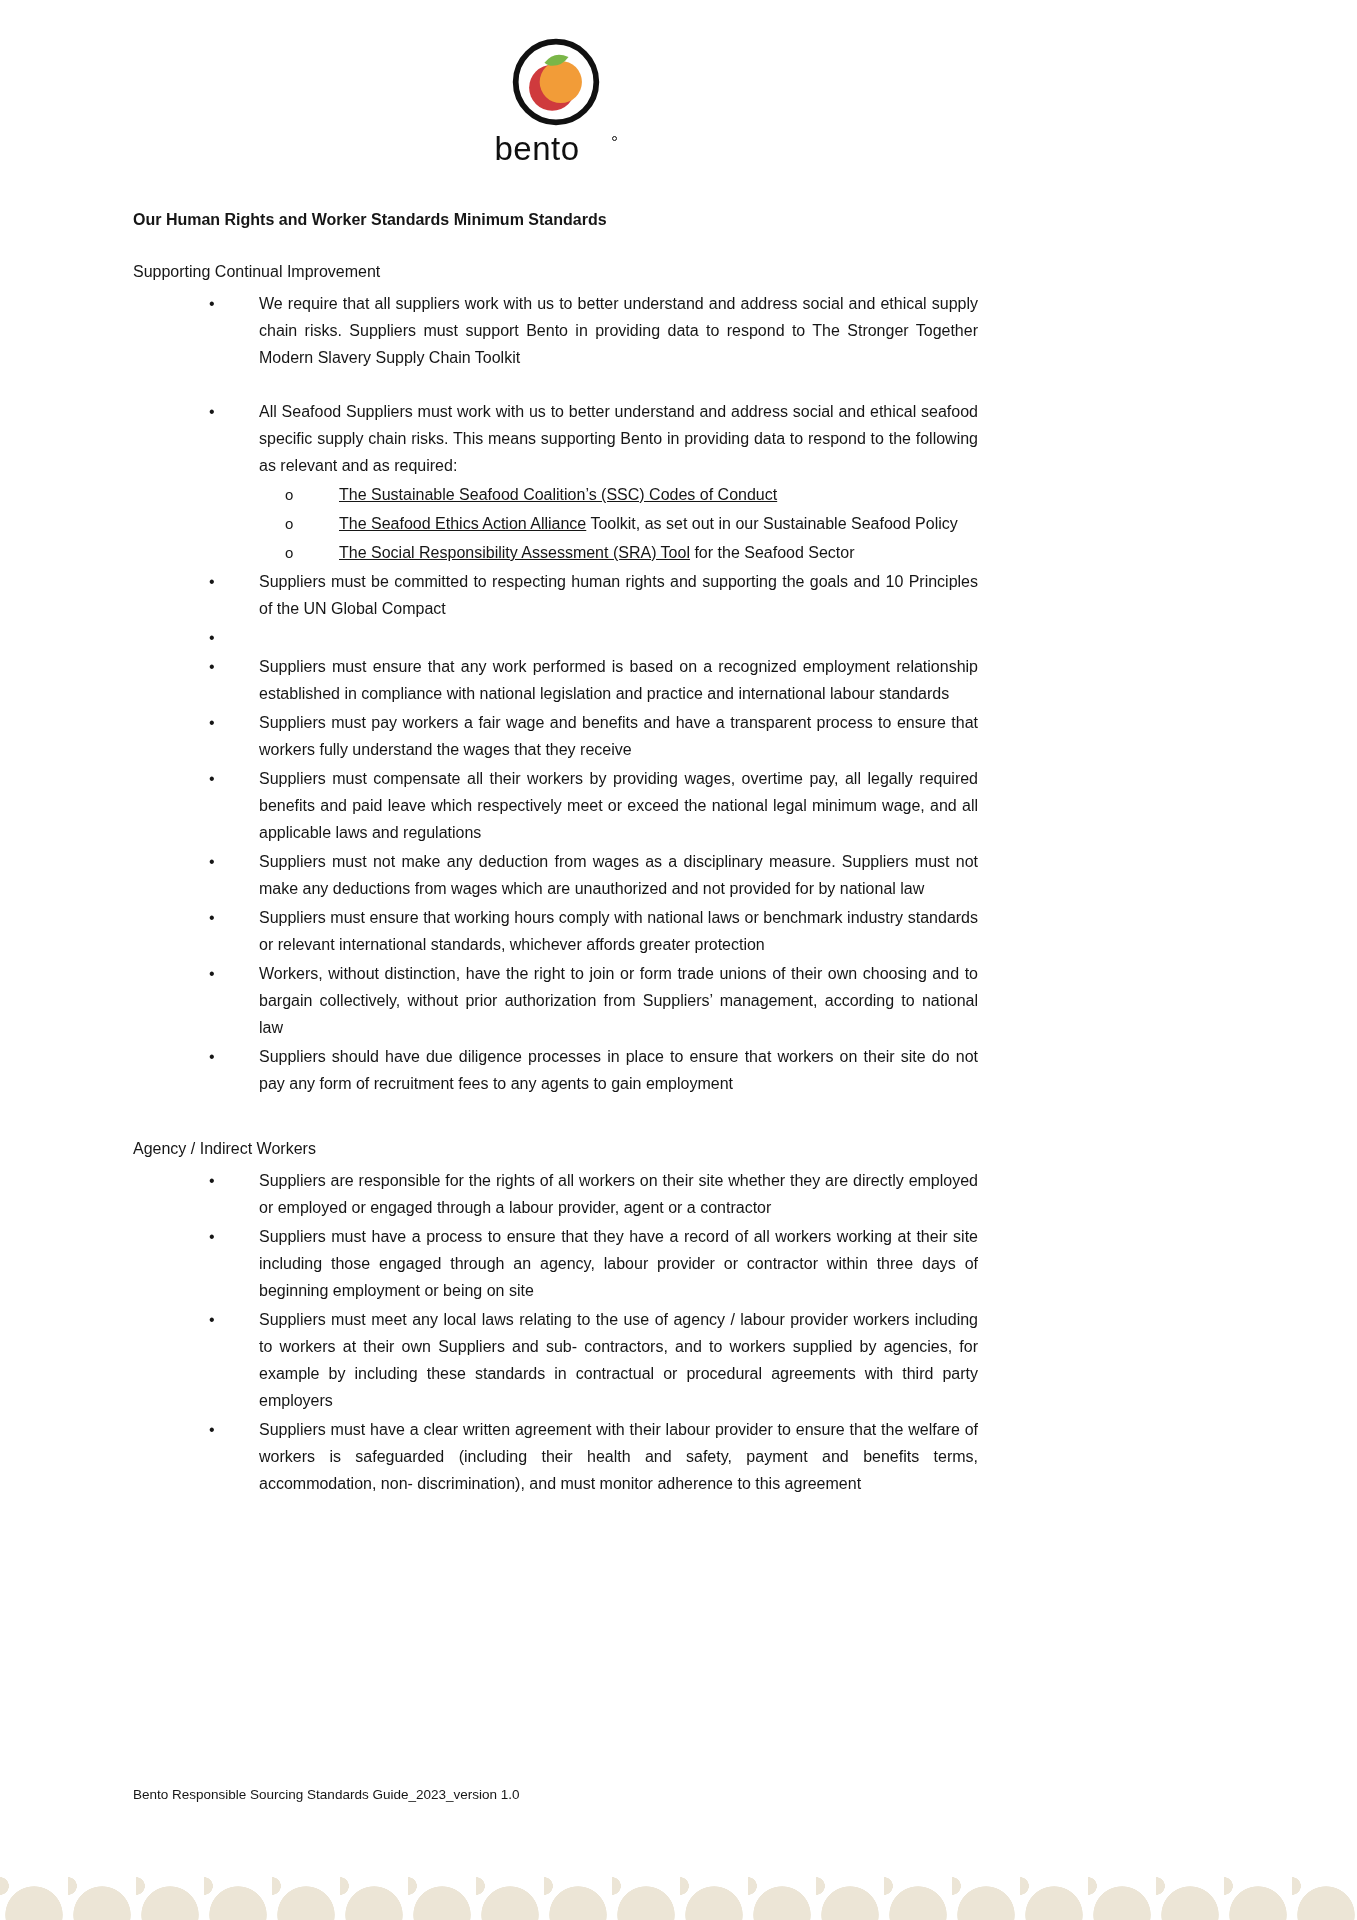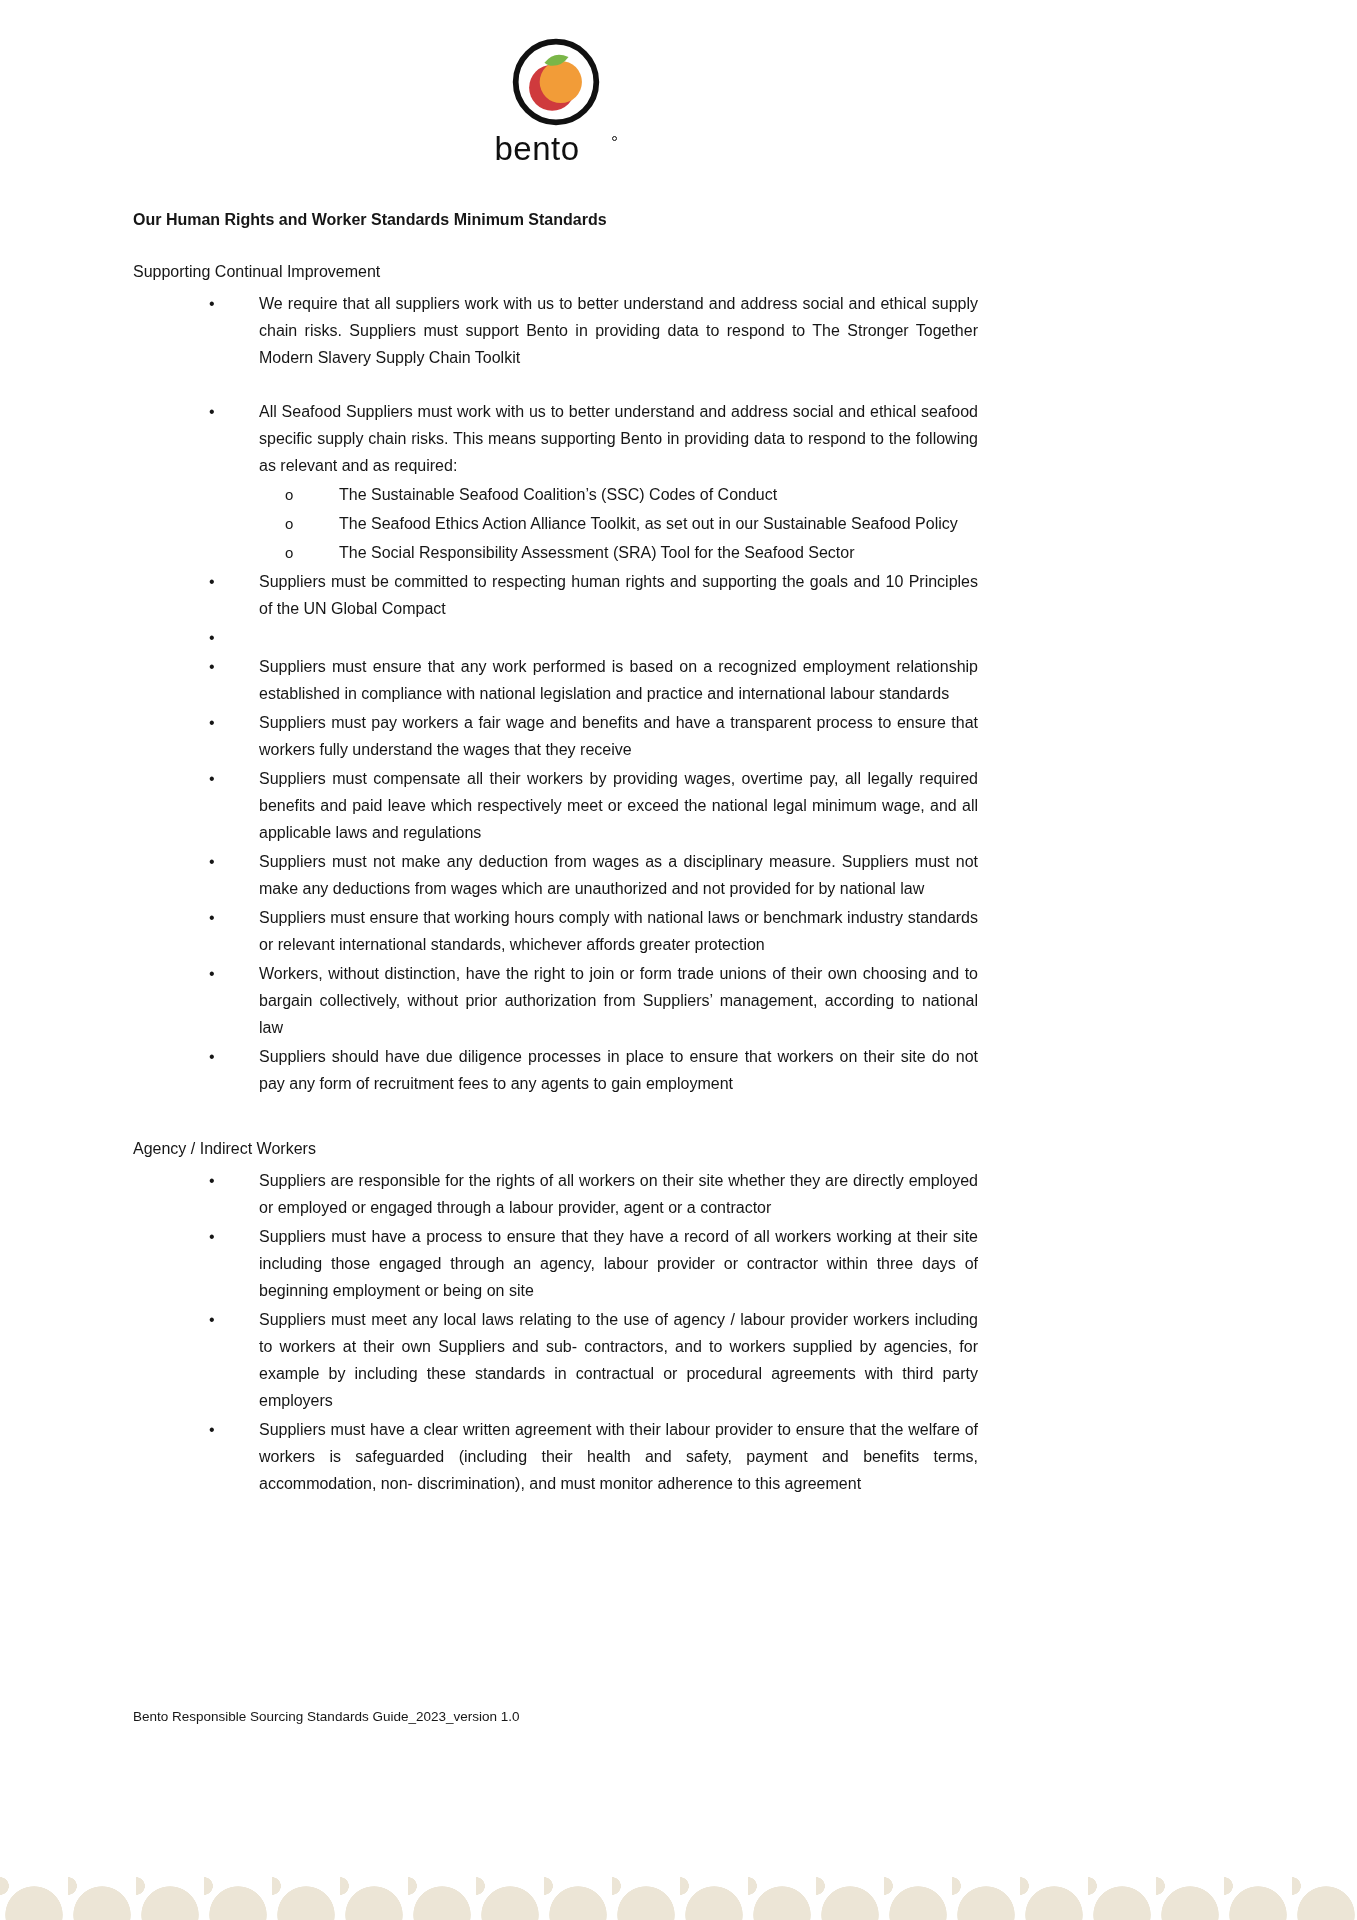--- a/index.html
+++ b/index.html
@@ -44,26 +44,26 @@
   .section-heading { margin: 38px 0 5px 0; }
   .section.first .section-heading { margin-top: 25px; }
   .items { margin: 0; padding: 0; }
   .item { display: flex; margin: 0 0 2px 0; }
   .item.l1 { padding-left: 76px; }
   .item.l1 > .marker { width: 34px; }
   .item.l2 { padding-left: 152px; }
   .item.l2 > .marker { width: 38px; font-size: 15px; }
   .marker { flex: none; }
   .text { flex: 1; text-align: justify; margin-left: 16px; }
-  .link { }
+  .link { text-decoration: underline; }
   .gap-after { margin-bottom: 27px; }
   .doc-footer {
     position: absolute;
     left: 133px;
-    top: 1708px;
+    top: 1786px;
     font-size: 13.5px;
     line-height: 17px;
     color: #161616;
   }
   .scallop {
     position: absolute;
     left: 0; right: 0; bottom: 0;
     height: 80px;
     background-image:
       radial-gradient(29px at 34px 75px, var(--scallop, #ece5d6) 98%, transparent 100%),

